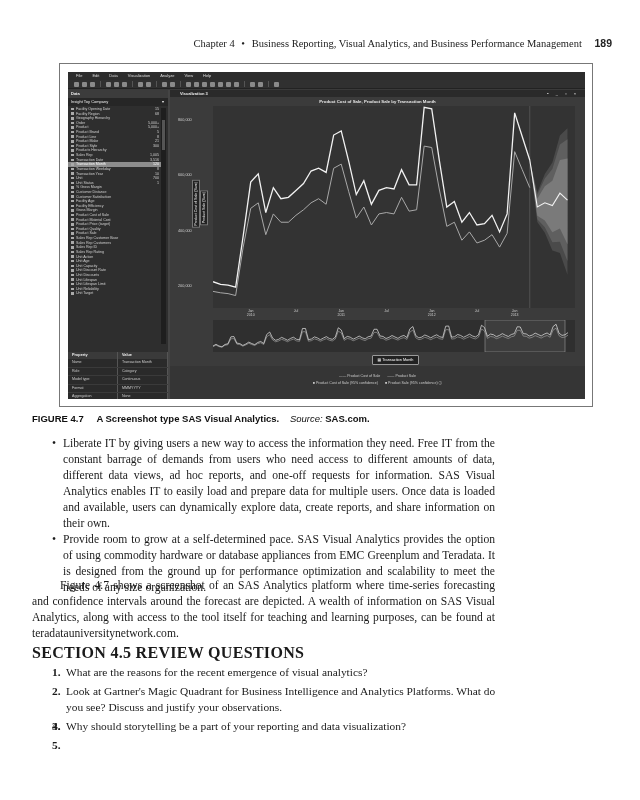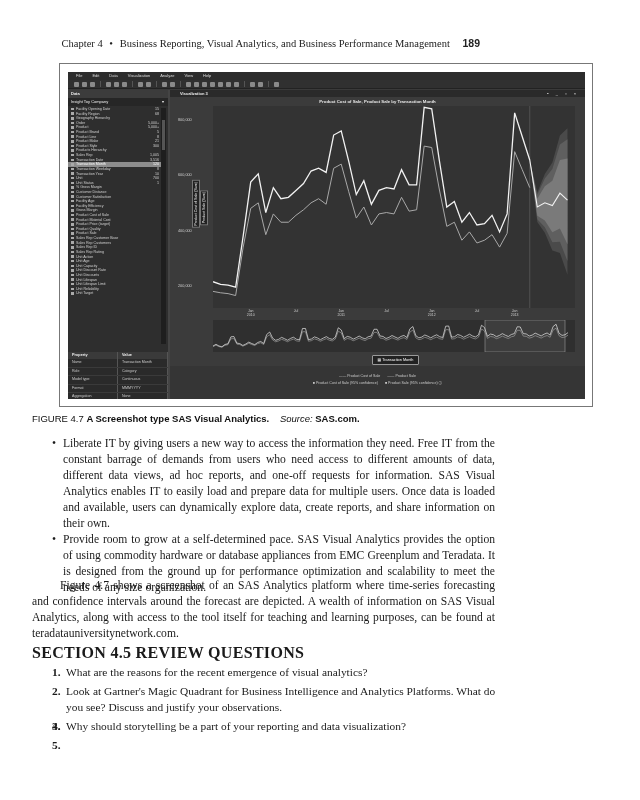--- a/index.html
+++ b/index.html
@@ -1,18 +1,18 @@
 <!DOCTYPE html>
 <html><head>
 <meta charset="utf-8">
 <style>
   html, body { margin:0; padding:0; background:#ffffff; }
   body { width:640px; height:800px; position:relative; overflow:hidden; font-family:"Liberation Serif", serif; color:#1a1a1a; }
 
-  .running-head { position:absolute; top:37px; left:0; width:480px; text-align:right; font-size:10.5px; color:#222; }
+  .running-head { position:absolute; top:37px; left:0; width:612px; text-align:right; font-size:10.5px; color:#222; }
   .running-head .pgnum { font-family:"Liberation Sans", sans-serif; font-weight:bold; margin-left:10px; }
 
   .figure-frame { position:absolute; left:59px; top:63px; width:534px; height:344px; border:1px solid #777; box-sizing:border-box; background:#fff; }
   .app { position:absolute; left:8px; top:8px; width:517px; height:327px; background:#3a3a3a; font-family:"Liberation Sans", sans-serif; color:#d8d8d8; overflow:hidden; }
 
   .menubar { position:absolute; left:0; top:0; width:100%; height:8px; background:#2c2c2c; display:flex; gap:10px; padding-left:8px; box-sizing:border-box; }
   .menubar span { font-size:4px; line-height:8px; color:#ddd; }
   .toolbar { position:absolute; left:0; top:8px; width:100%; height:9px; background:#303030; border-bottom:1px solid #222; display:flex; gap:3px; padding-left:6px; box-sizing:border-box; align-items:center; }
   .tb-btn { width:5px; height:5px; background:#8a8a8a; border-radius:1px; }
   .tb-sep { width:1px; height:6px; background:#555; margin:0 2px; }
@@ -40,21 +40,21 @@
   .ytick { position:absolute; left:8px; font-size:3.8px; color:#ccc; }
   .ylabel { position:absolute; font-size:3.6px; color:#eee; background:#222; border:1px solid #777; writing-mode:vertical-rl; transform:rotate(180deg); padding:1px; }
   .xtick { position:absolute; font-size:3.5px; color:#ccc; text-align:center; width:20px; line-height:4px; }
   .overview { position:absolute; left:43px; top:230px; width:362px; height:32px; background:#2f2f2f; }
   .trans-btn { position:absolute; left:202px; top:265px; width:45px; height:8px; background:#222; border:1px solid #999; font-size:3.8px; line-height:8px; color:#fff; text-align:center; border-radius:1px; }
   .legend-area { position:absolute; left:0; top:276px; width:100%; height:33px; background:#353535; }
   .legend1 { position:absolute; top:8px; left:0; width:100%; text-align:center; font-size:3.6px; color:#ccc; }
   .legend2 { position:absolute; top:15px; left:0; width:100%; text-align:center; font-size:3.6px; color:#ccc; }
 
   .caption { position:absolute; left:32px; top:413px; font-family:"Liberation Sans", sans-serif; font-size:9.5px; color:#111; }
-  .caption .num { font-weight:normal; }
+  .caption .num { font-weight:bold; margin-right:10px; }
   .caption .title { font-weight:bold; }
   .caption .src { font-style:italic; margin-left:8px; }
   .caption .srcval { font-weight:bold; }
 
   .body-text { position:absolute; left:32px; width:463px; font-size:11.6px; line-height:16px; text-align:justify; }
   .bullets { top:436px; left:52px; width:443px; }
   .bullet { position:relative; padding-left:11px; margin-bottom:0; }
   .bullet::before { content:"\2022"; position:absolute; left:0; top:0; }
   .para { top:578px; text-indent:28px; }
   .section-head { position:absolute; left:32px; top:644px; font-size:16px; font-weight:bold; letter-spacing:0.3px; }

